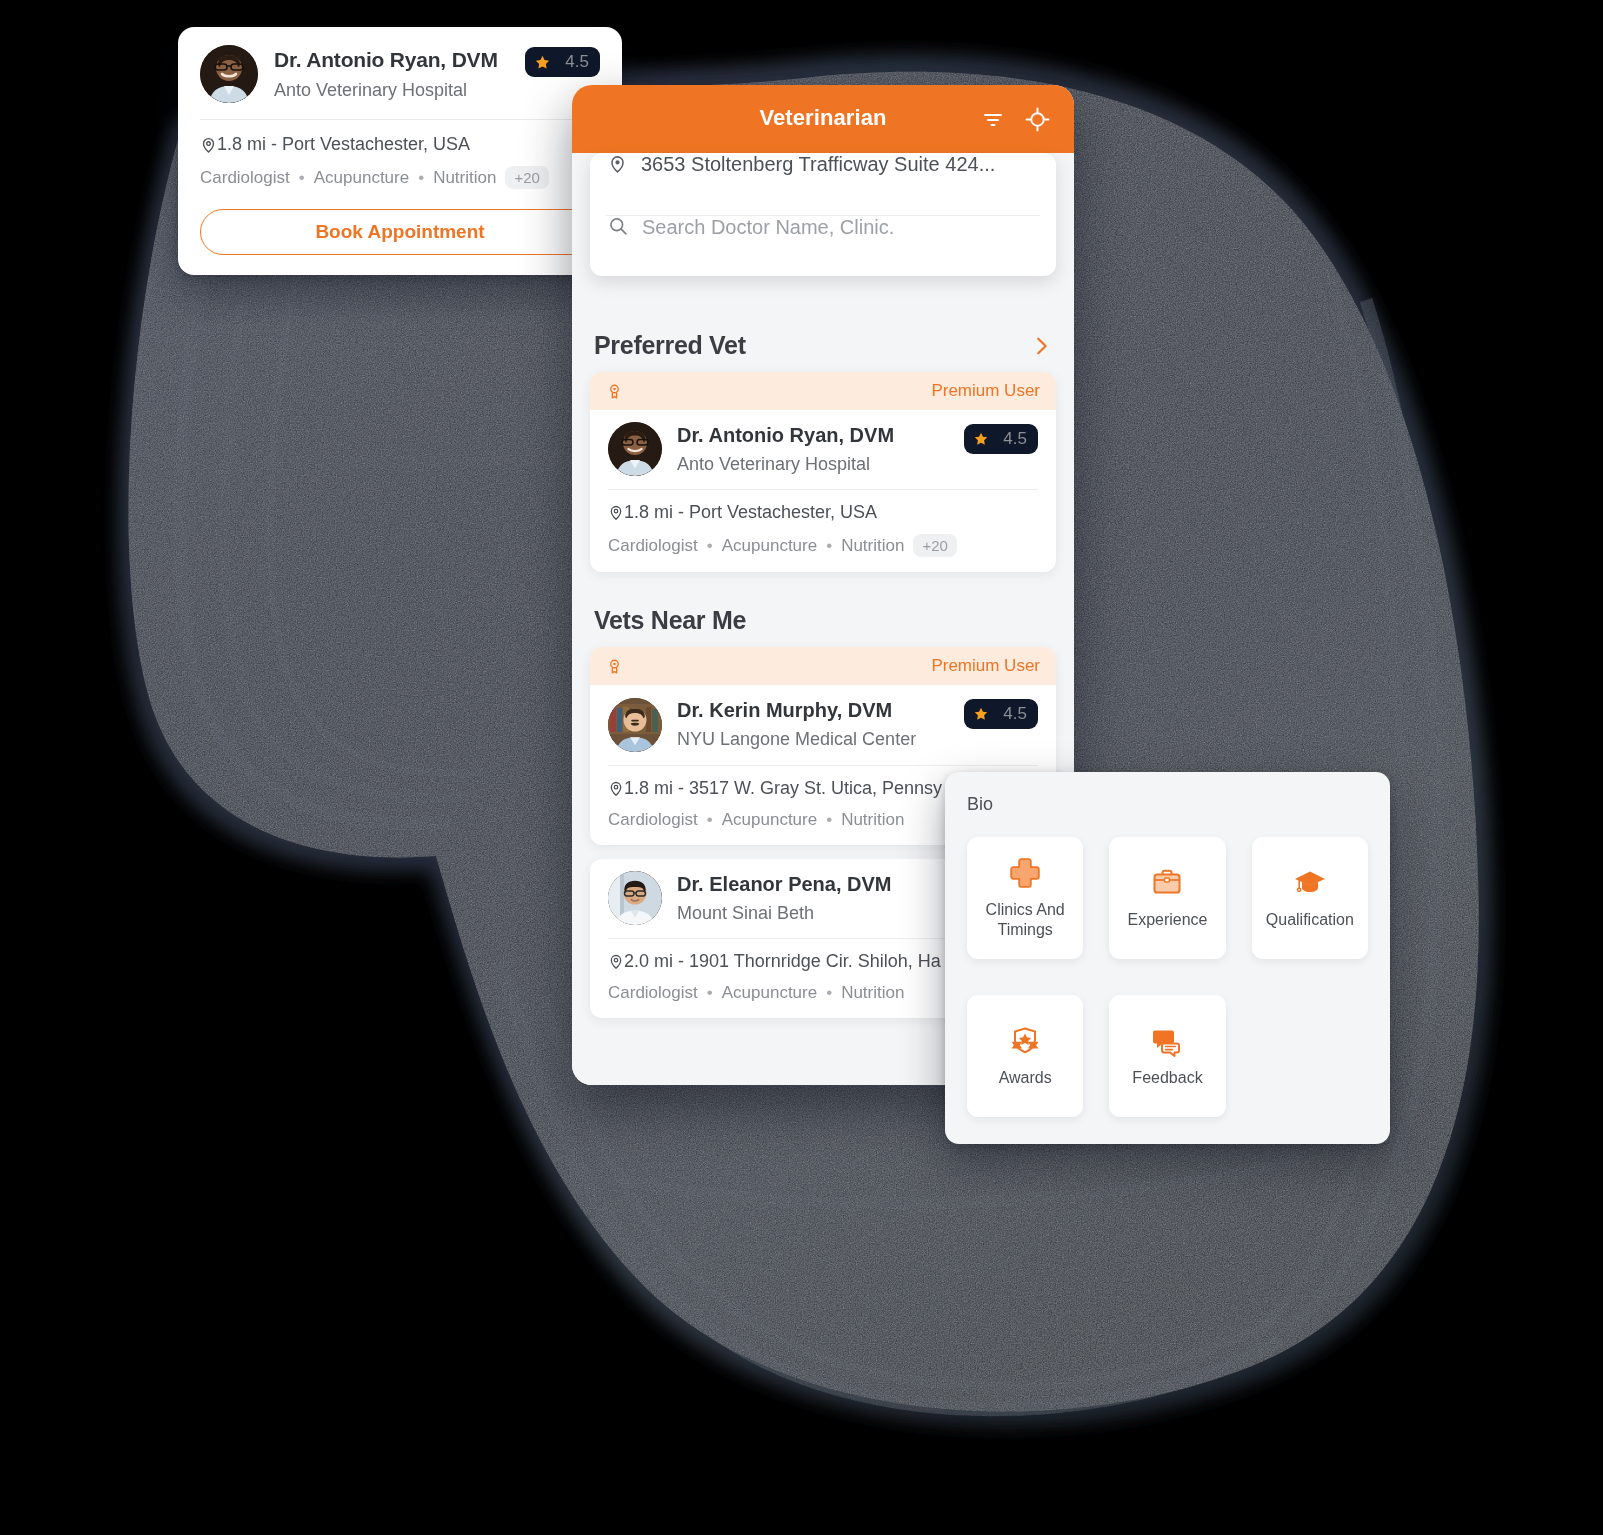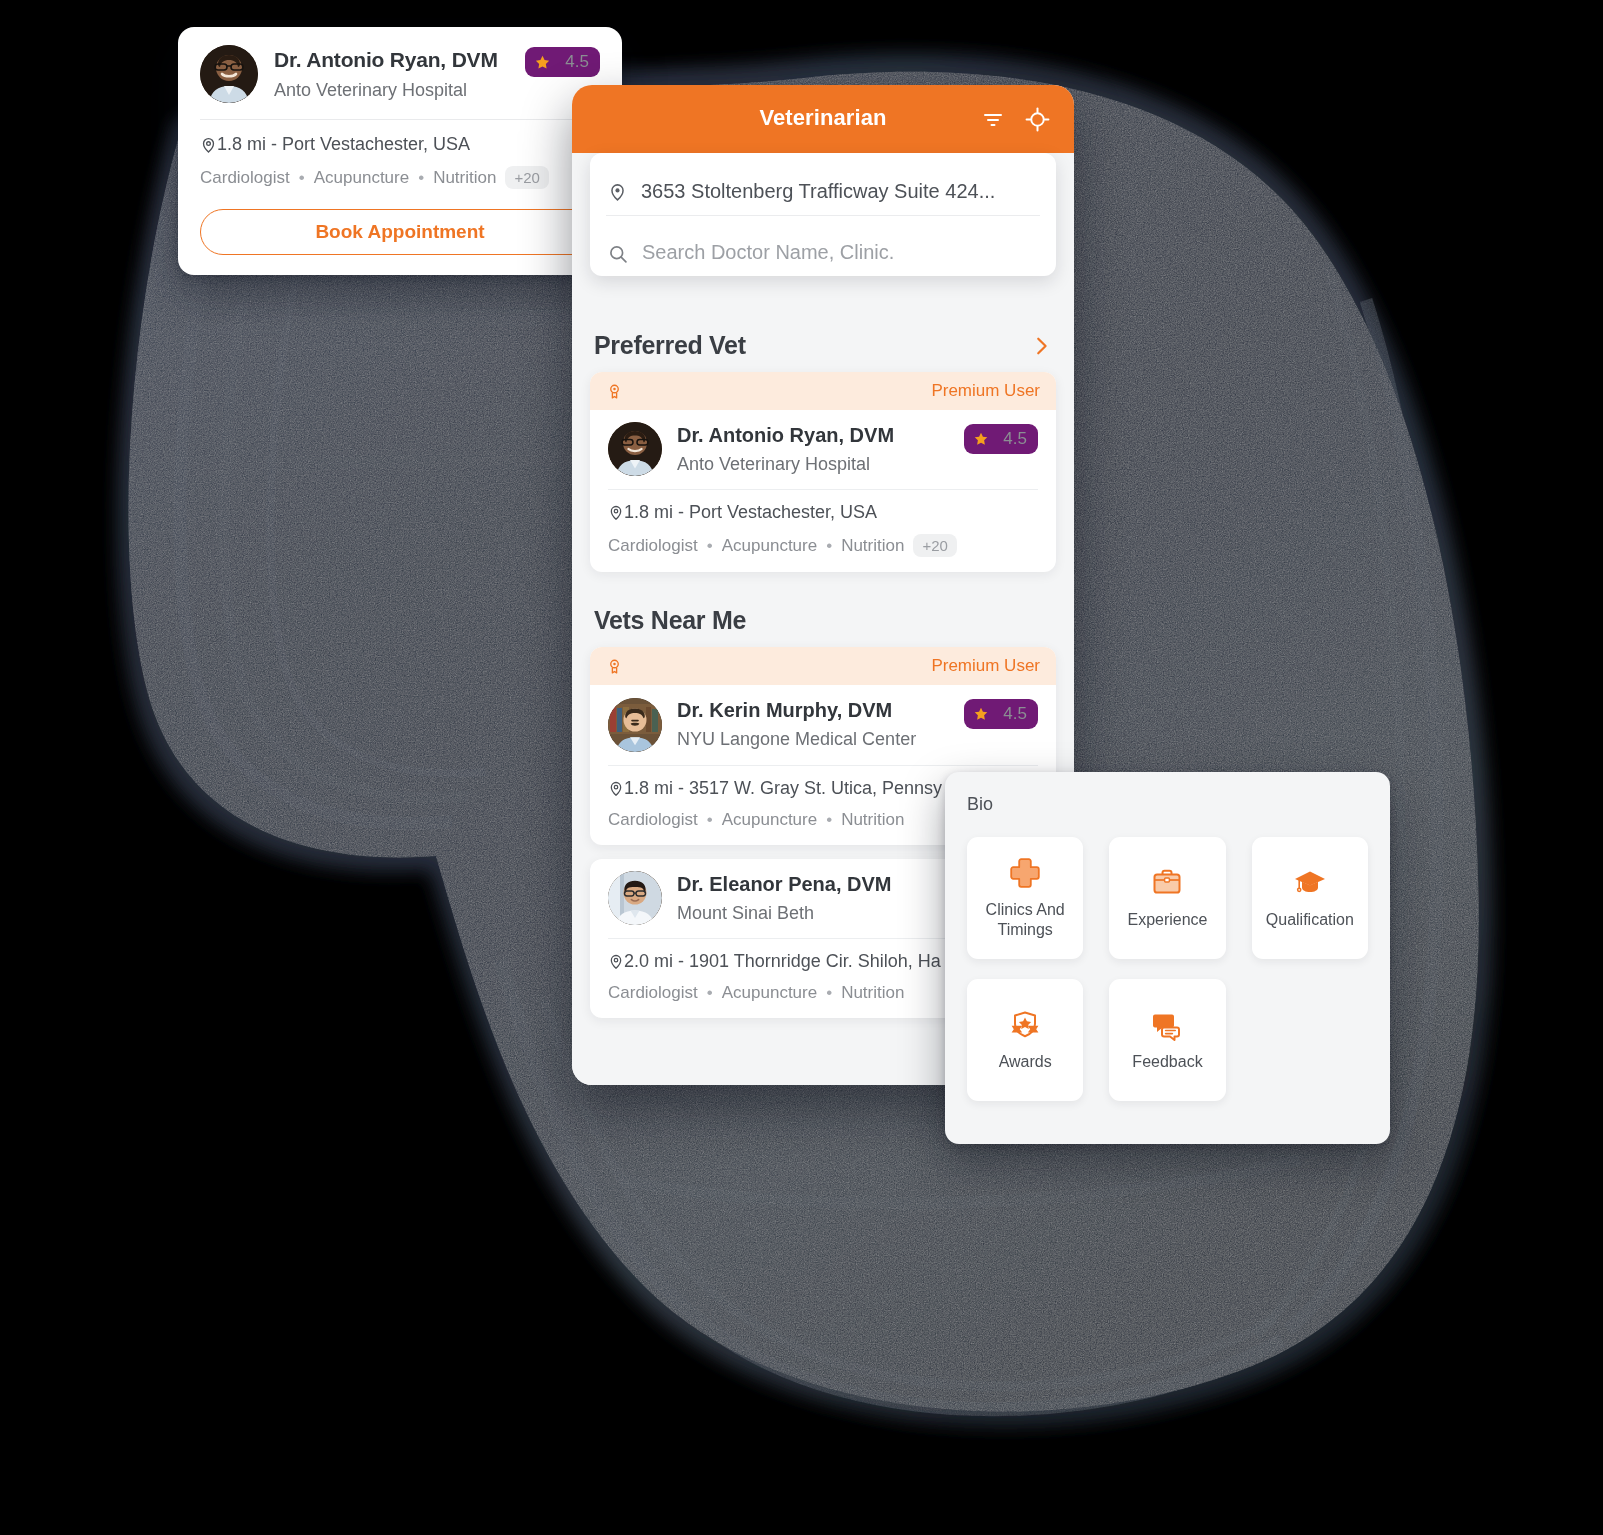--- a/index.html
+++ b/index.html
@@ -25,21 +25,21 @@
   .fc-top { display:flex; align-items:center; gap:16px; padding-bottom:16px; }
   .fc-avatar {
     width:58px; height:58px; border-radius:50%; flex:0 0 58px; overflow:hidden;
     background:#2b2118;
   }
   .fc-names { flex:1 1 auto; min-width:0; }
   .fc-name { font-size:21px; font-weight:bold; color:#32363b; letter-spacing:-.2px; line-height:1.25; }
   .fc-clinic { font-size:18px; color:#6d7075; margin-top:6px; line-height:1.25; }
   .rating-pill {
     display:flex; align-items:center; gap:14px;
-    background:#701a75; border-radius:9px; padding:5px 11px 5px 9px;
+    background:#0f172a; border-radius:9px; padding:5px 11px 5px 9px;
     font-size:17px; color:#8b8e93; flex:0 0 auto; align-self:flex-start; margin-top:2px;
   }
   .divider { height:1px; background:#e9eaec; }
   .fc-body { padding-top:14px; }
   .loc-row { display:flex; align-items:center; font-size:18px; color:#4d5157; }
   .tags-row { display:flex; align-items:center; gap:9px; margin-top:11px; font-size:17px; color:#8b8e93; flex-wrap:nowrap; }
   .tag-dot { color:#a9acb1; font-size:17px; }
   .plus-pill { background:#eff0f1; border-radius:8px; padding:3px 9px; font-size:15px; color:#9a9da2; }
   .book-btn {
     margin-top:20px; width:100%; height:46px; border-radius:24px;
@@ -59,21 +59,21 @@
     position:absolute; left:0; right:0; top:20px; text-align:center;
     color:#fff; font-size:22px; font-weight:bold; letter-spacing:.1px;
   }
   .ph-hdr-icons { position:absolute; right:24px; top:22px; display:flex; gap:20px; align-items:center; }
 
   .search-card {
     position:absolute; left:18px; top:68px; width:466px;
     background:#fff; border-radius:12px;
     box-shadow:0 6px 18px rgba(20,25,40,.13);
   }
-  .sc-row { display:flex; align-items:flex-end; gap:14px; padding:12px 18px; height:60px; }
+  .sc-row { display:flex; align-items:flex-start; gap:14px; padding:0 18px; height:60px; }
   .sc-row.first { height:62px; }
   .sc-text { font-size:20px; color:#4d5157; white-space:nowrap; overflow:hidden; text-overflow:ellipsis; }
   .sc-ph { font-size:20px; color:#9da0a5; }
   .sc-div { height:1px; background:#ebecee; margin:0 16px; }
 
   .ph-body { position:absolute; left:0; right:0; top:226px; bottom:0; background:#f4f5f6; padding:0 18px; }
 
   .sect-head { display:flex; align-items:center; justify-content:space-between; padding:20px 4px 12px 4px; }
   .sect-title { font-size:25px; font-weight:bold; color:#3a3e44; letter-spacing:-.3px; }
 
@@ -91,21 +91,21 @@
   .vc-div { height:1px; background:#eceef0; margin:0 18px; }
 
   
   #bio-panel {
     position:absolute; left:945px; top:772px; width:445px; height:372px;
     background:#f4f5f6; border-radius:14px;
     box-shadow: 0 18px 44px rgba(8,12,24,.38), 0 3px 10px rgba(8,12,24,.20);
     padding:22px 22px 20px 22px;
   }
   .bio-label { font-size:18px; color:#4d5157; margin-bottom:22px; }
-  .bio-grid { display:grid; grid-template-columns:repeat(3,1fr); gap:20px 26px; }
+  .bio-grid { display:grid; grid-template-columns:repeat(3,1fr); gap:36px 26px; }
   .bio-tile {
     background:#fff; border-radius:11px; height:122px;
     display:flex; flex-direction:column; align-items:center; justify-content:center; gap:10px;
     box-shadow:0 3px 9px rgba(25,30,45,.07); cursor:pointer; padding:6px;
   }
   .bio-tile-label { font-size:16px; color:#4d5157; text-align:center; line-height:1.25; }
 
   .icon { display:inline-flex; align-items:center; justify-content:center; }
 </style>
 </head>

